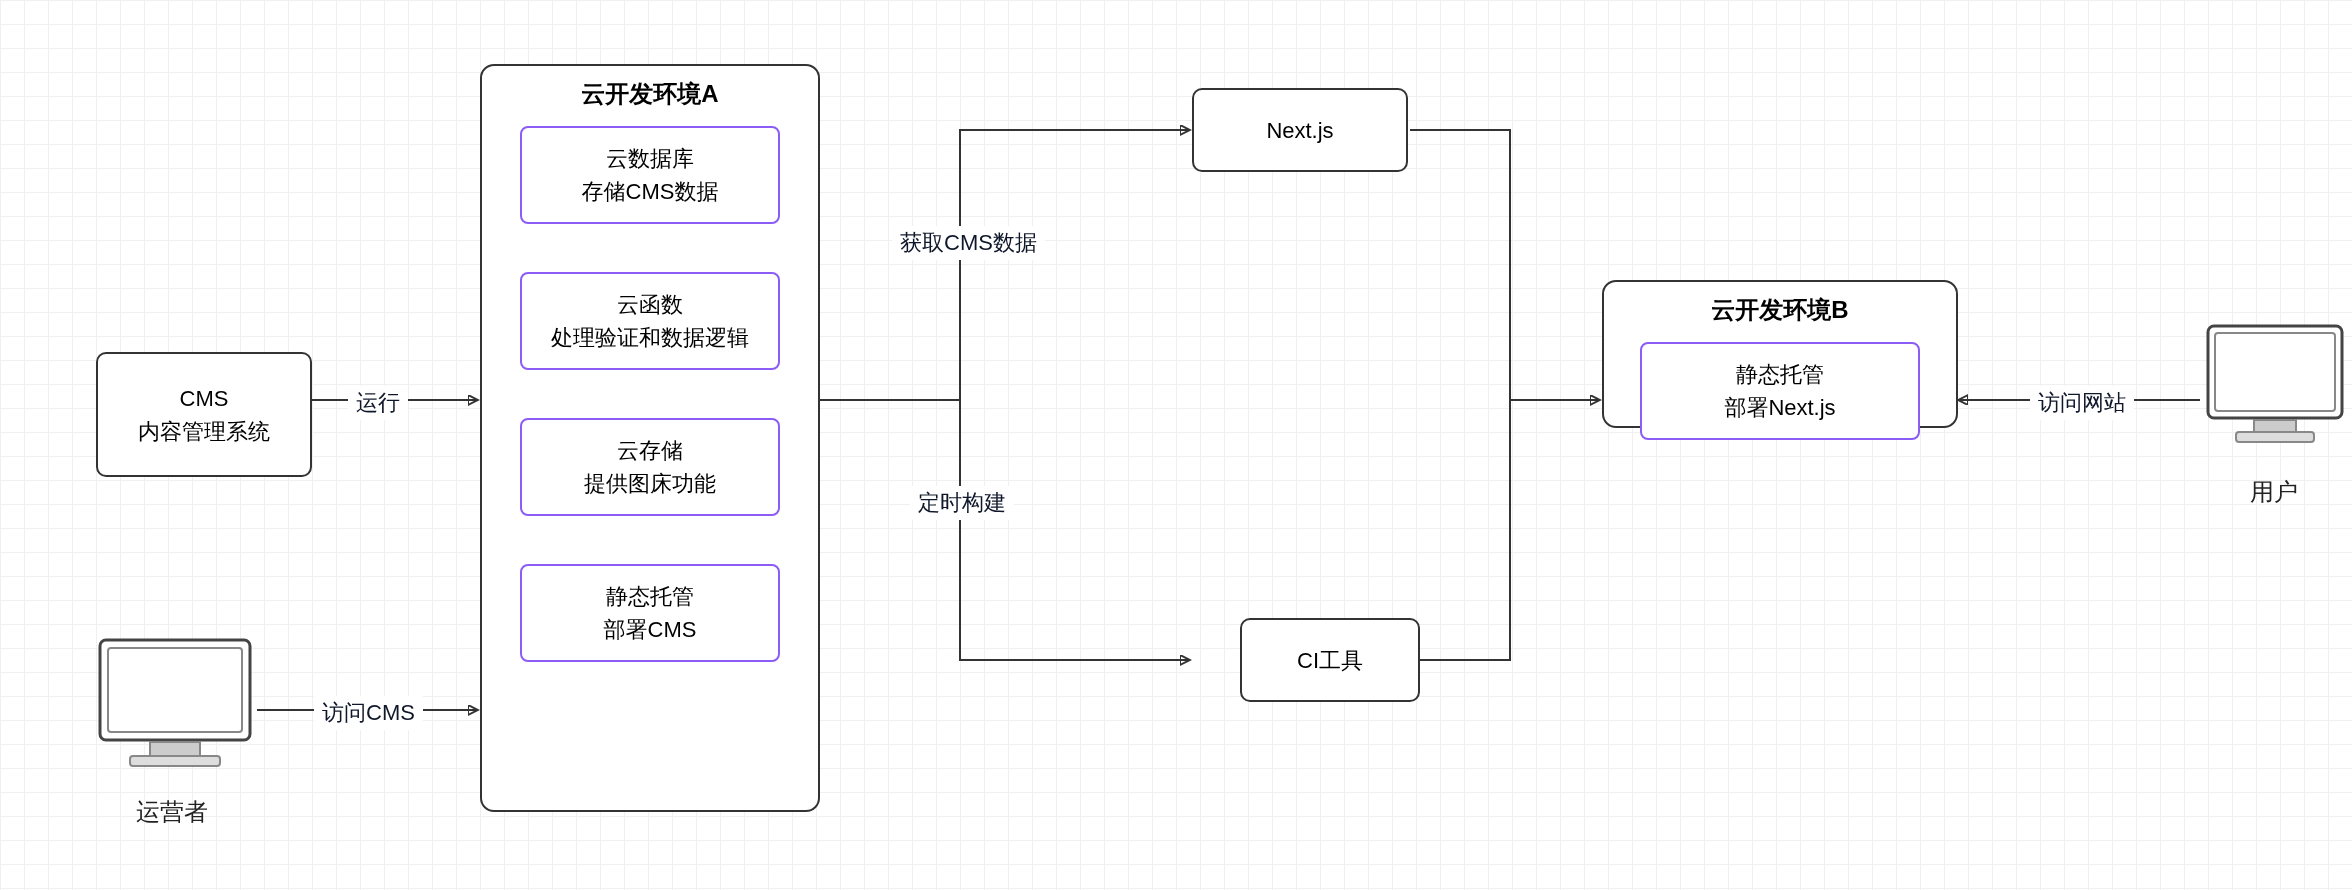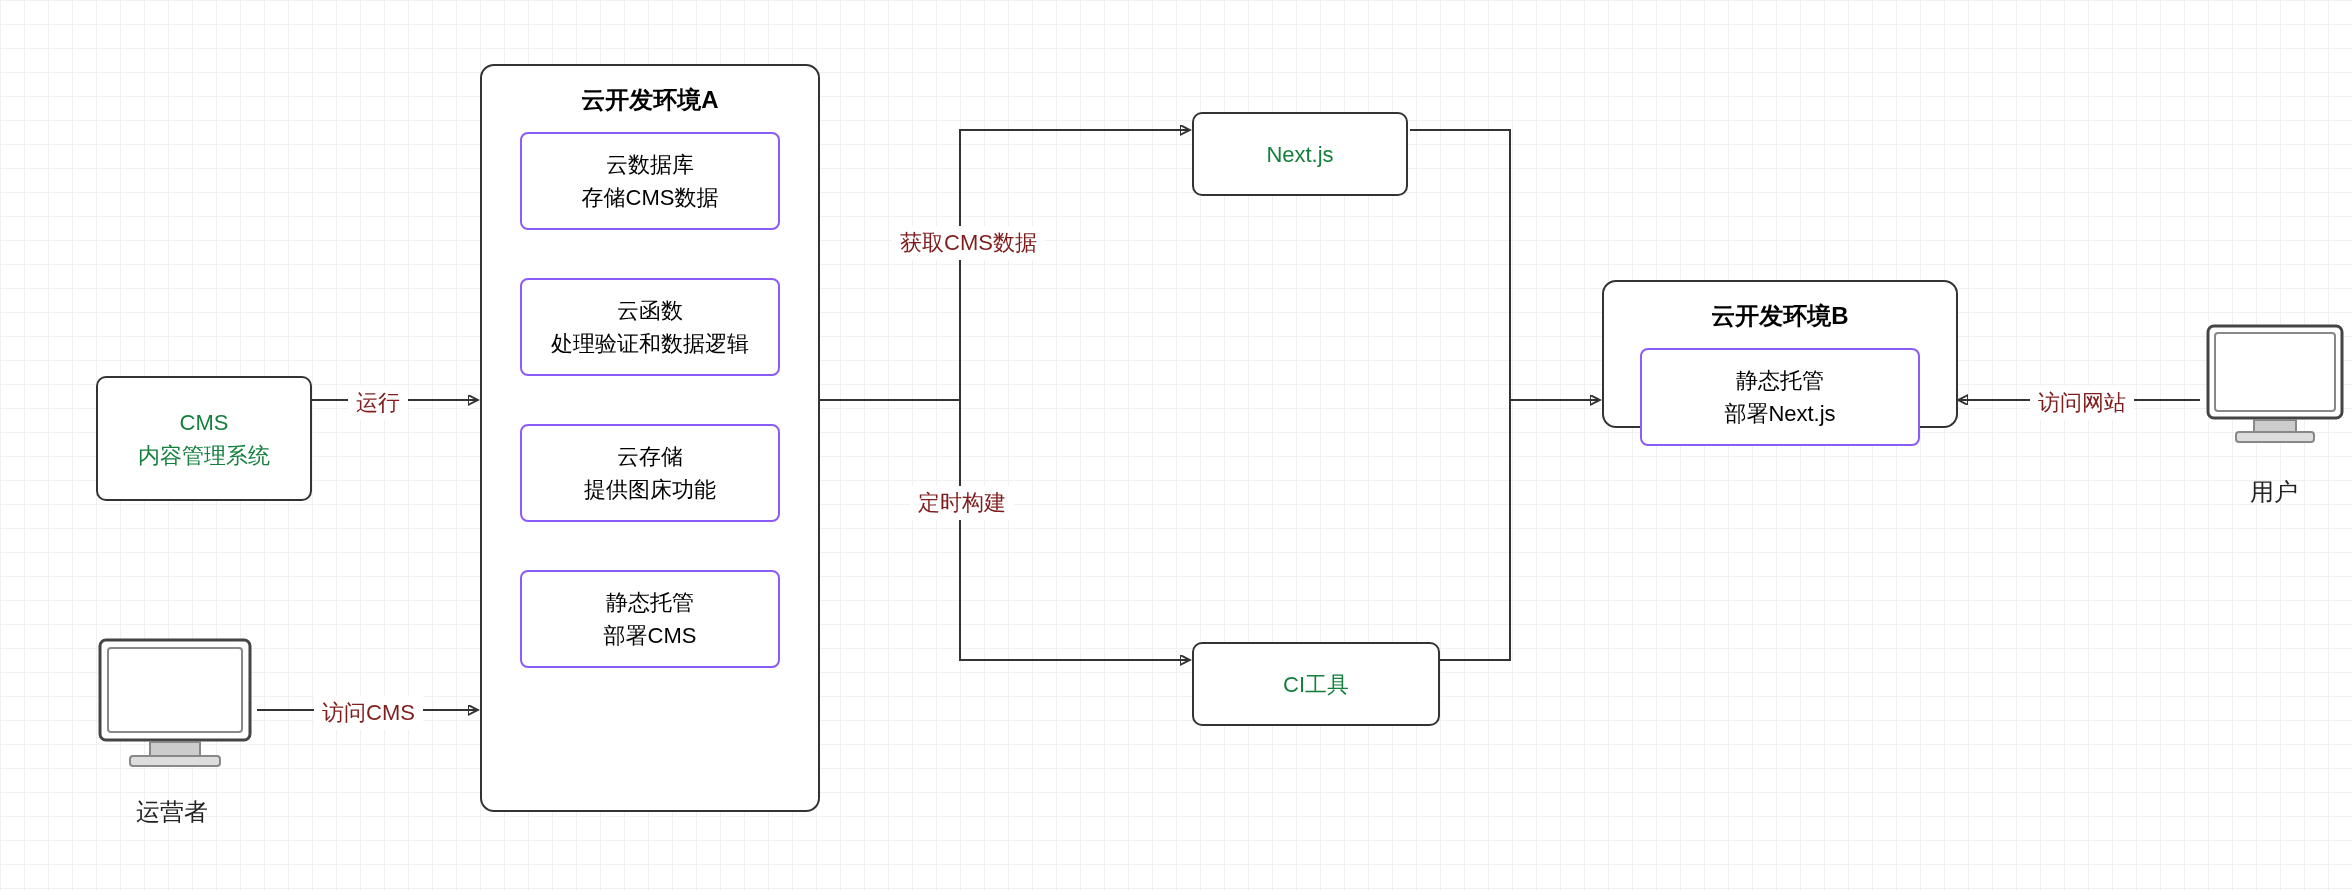--- a/index.html
+++ b/index.html
@@ -19,29 +19,28 @@
     background: #fff;
     border: 2px solid #333;
     border-radius: 10px;
     display: flex;
     flex-direction: column;
     align-items: center;
     justify-content: center;
     text-align: center;
     font-size: 22px;
     line-height: 1.5;
-    color: #15803d;
-    margin-top: 24px;
+    color: #000000;
   }
   .container-node {
     position: absolute;
     background: #fff;
     border: 2px solid #333;
     border-radius: 14px;
-    padding-top: 18px;
+    padding-top: 12px;
   }
   .container-title {
     font-weight: 700;
     font-size: 24px;
     text-align: center;
     margin-bottom: 16px;
   }
   .inner-node {
     margin: 16px auto;
     background: #fff;
@@ -55,21 +54,21 @@
     font-size: 22px;
     line-height: 1.5;
     width: 260px;
     padding: 14px 0;
   }
   .edge-label {
     position: absolute;
     background: #fff;
     padding: 2px 8px;
     font-size: 22px;
-    color: #7f1d1d;
+    color: #0f172a;
     white-space: nowrap;
   }
   .actor-label {
     position: absolute;
     font-size: 24px;
     color: #222;
     text-align: left;
   }
   svg.edges {
     position: absolute;
@@ -132,21 +131,21 @@
   <div class="inner-node" style="margin-top:48px;">
     <span>静态托管</span>
     <span>部署CMS</span>
   </div>
 </div>
 
 <div class="node" style="left:1192px; top:88px; width:216px; height:84px;">
   <span>Next.js</span>
 </div>
 
-<div class="node" style="left:1192px; top:618px; width:248px; height:84px;">
+<div class="node" style="left:1240px; top:618px; width:180px; height:84px;">
   <span>CI工具</span>
 </div>
 
 <div class="container-node" style="left:1602px; top:280px; width:356px; height:148px;">
   <div class="container-title">云开发环境B</div>
   <div class="inner-node" style="width:280px;">
     <span>静态托管</span>
     <span>部署Next.js</span>
   </div>
 </div>

